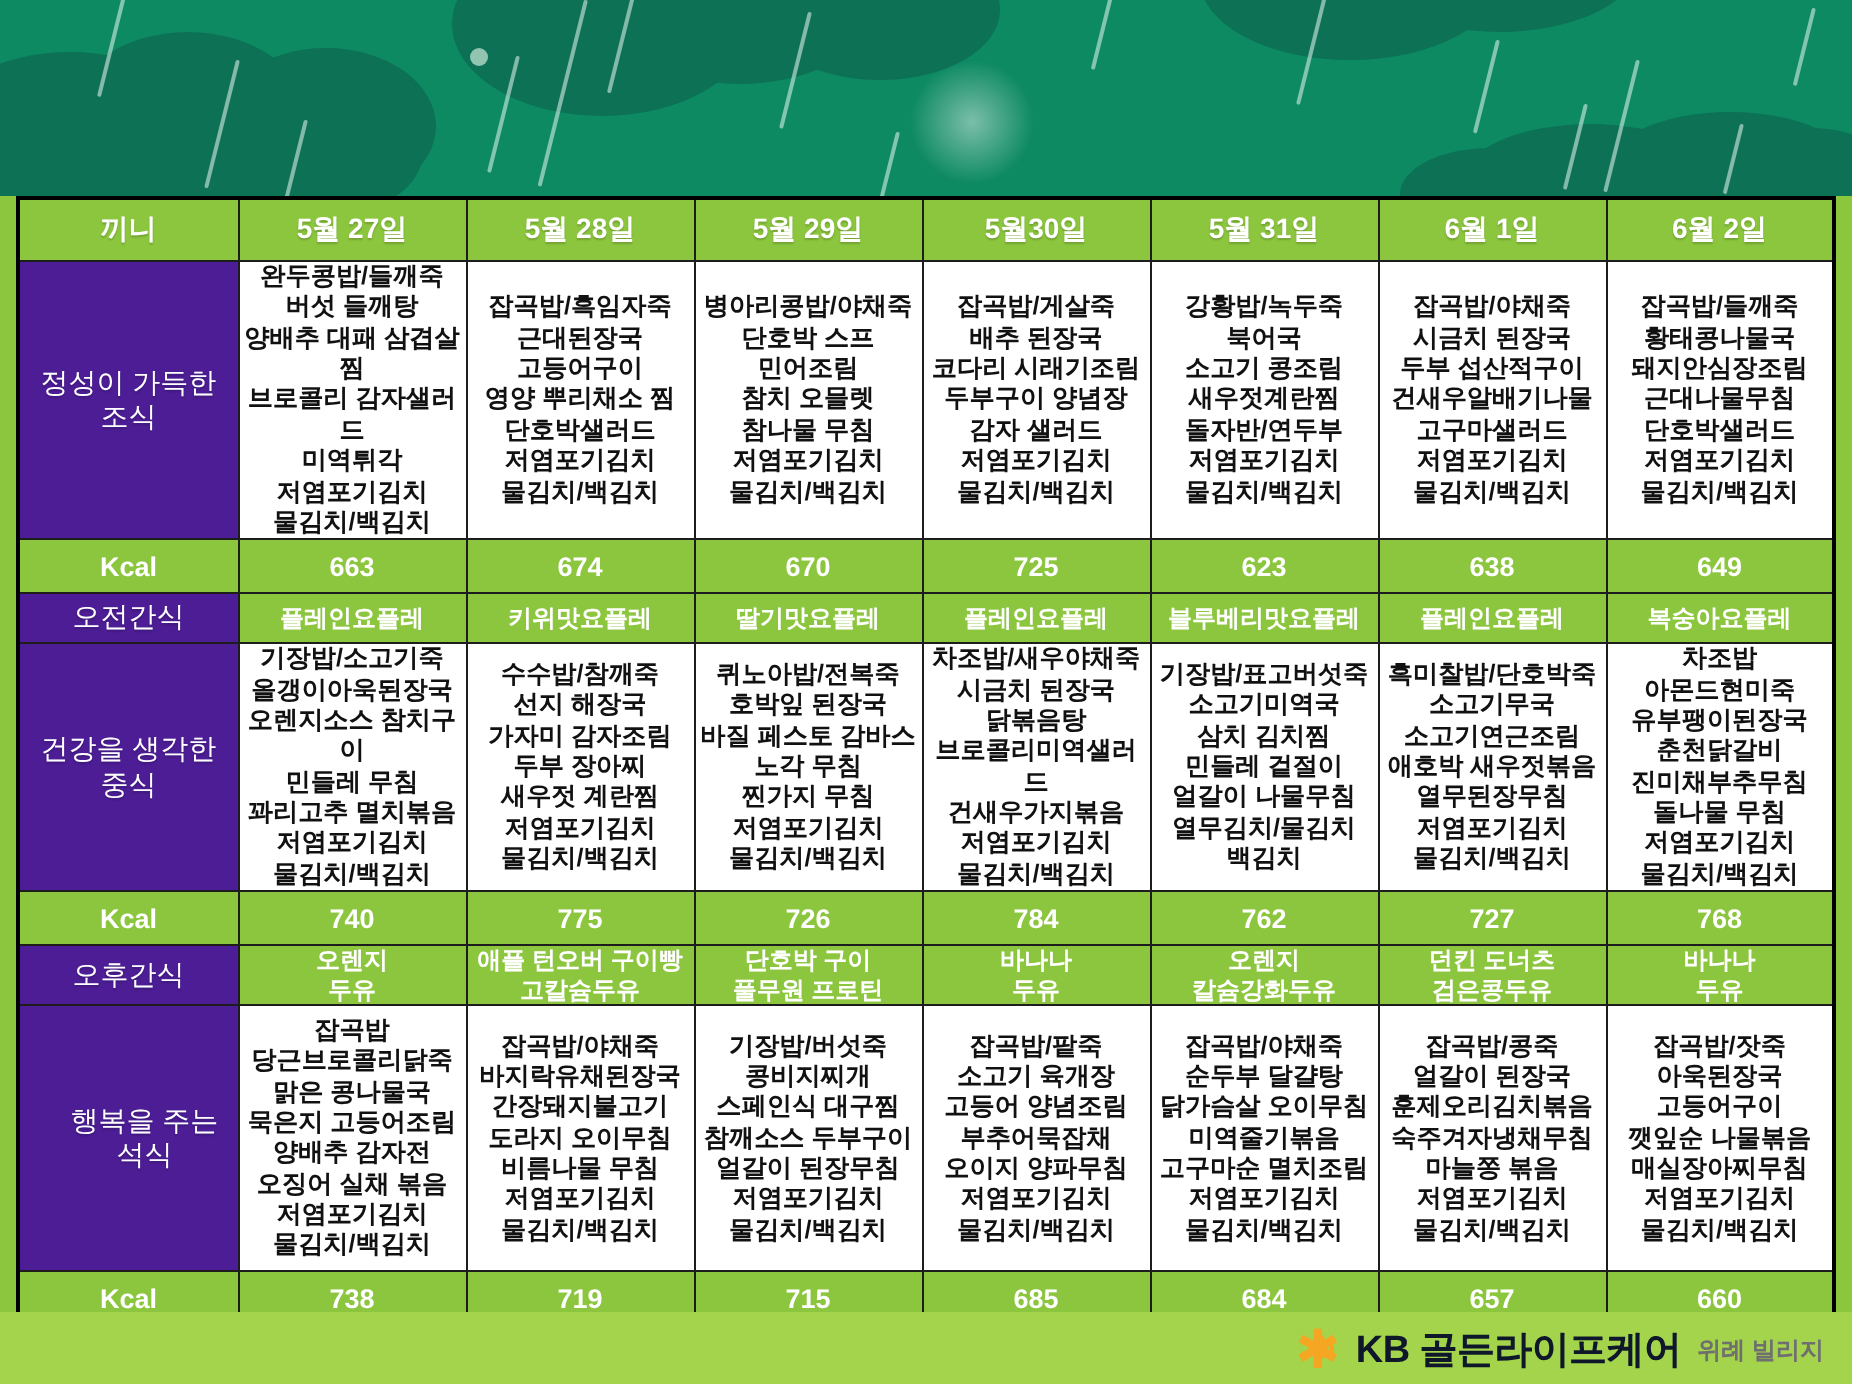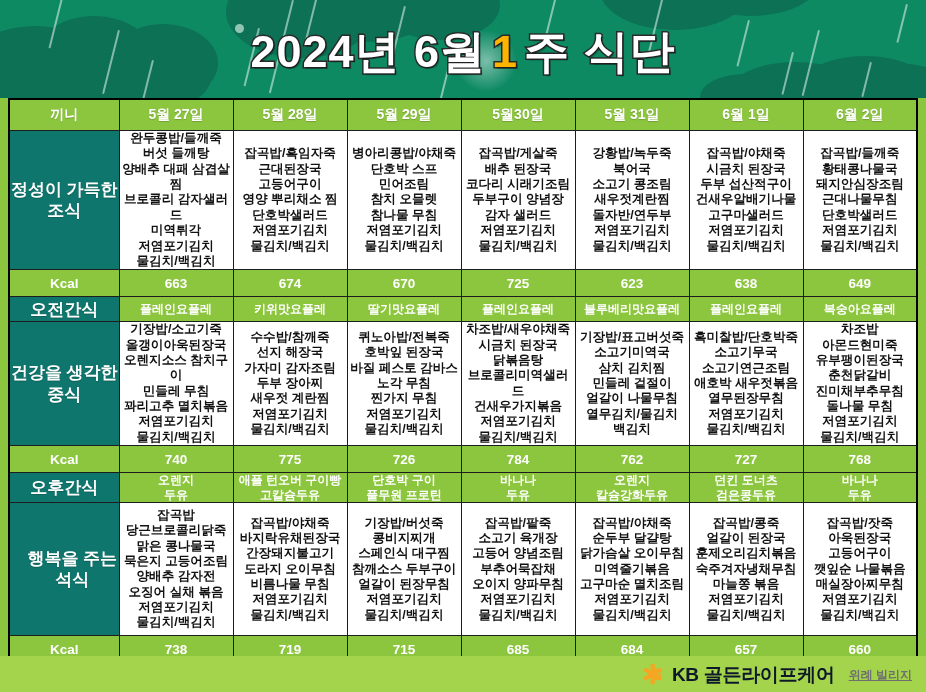--- a/index.html
+++ b/index.html
@@ -108,24 +108,24 @@
 
   .hdr-cell {
     background: #8cc63e;
     color: #ffffff;
     font-size: 14px;
     font-weight: bold;
     height: 30px;
     text-shadow: 0 1px 1px rgba(0,0,0,0.18);
   }
   .row-label {
-    background: #0f766e;
+    background: #4c1d95;
     color: #ffffff;
-    font-size: 17px;
-    font-weight: bold;
+    font-size: 14px;
+    font-weight: normal;
     line-height: 1.25;
     text-shadow: 0 1px 1px rgba(0,0,0,0.18);
   }
   .kcal-label {
     background: #8cc63e;
     color: #ffffff;
     font-size: 13.5px;
     font-weight: bold;
     height: 26px;
   }
@@ -200,22 +200,21 @@
   .brand-main {
     font-size: 19px;
     font-weight: bold;
     color: #0f172a;
     letter-spacing: -0.3px;
   }
   .brand-sub {
     font-size: 12px;
     font-weight: bold;
     color: #6f6f6f;
-    margin-left: 8px;
-    text-decoration: underline;
+    margin-left: 2px;
   }
 </style>
 </head>
 <body>
 
 <div id="page">
 
   <div class="header-band">
     <div class="cloud-group">
       <div class="cloud" style="left:-30px; top:26px; width:130px; height:74px;"></div>
@@ -253,23 +252,20 @@
     <div class="rain" style="left:748px; top:20px; height:48px;"></div>
     <div class="rain" style="left:792px; top:52px; height:44px;"></div>
     <div class="rain" name="rain-line" style="left:818px; top:30px; height:68px;"></div>
     <div class="rain" style="left:870px; top:62px; height:36px;"></div>
     <div class="rain" style="left:906px; top:4px; height:40px;"></div>
     <div class="dot" style="left:235px; top:24px;"></div>
 
     <div class="title-glow"></div>
   </div>
 
-  <div class="title">
-    <span>2024년 6월</span><span class="weeknum">1</span><span>주 식단</span>
-  </div>
 
   <table class="menu-table">
     <colgroup>
       <col class="col-label">
         <col class="col-day">
         <col class="col-day">
         <col class="col-day">
       <col class="col-day">
         <col class="col-day">
         <col class="col-day">

